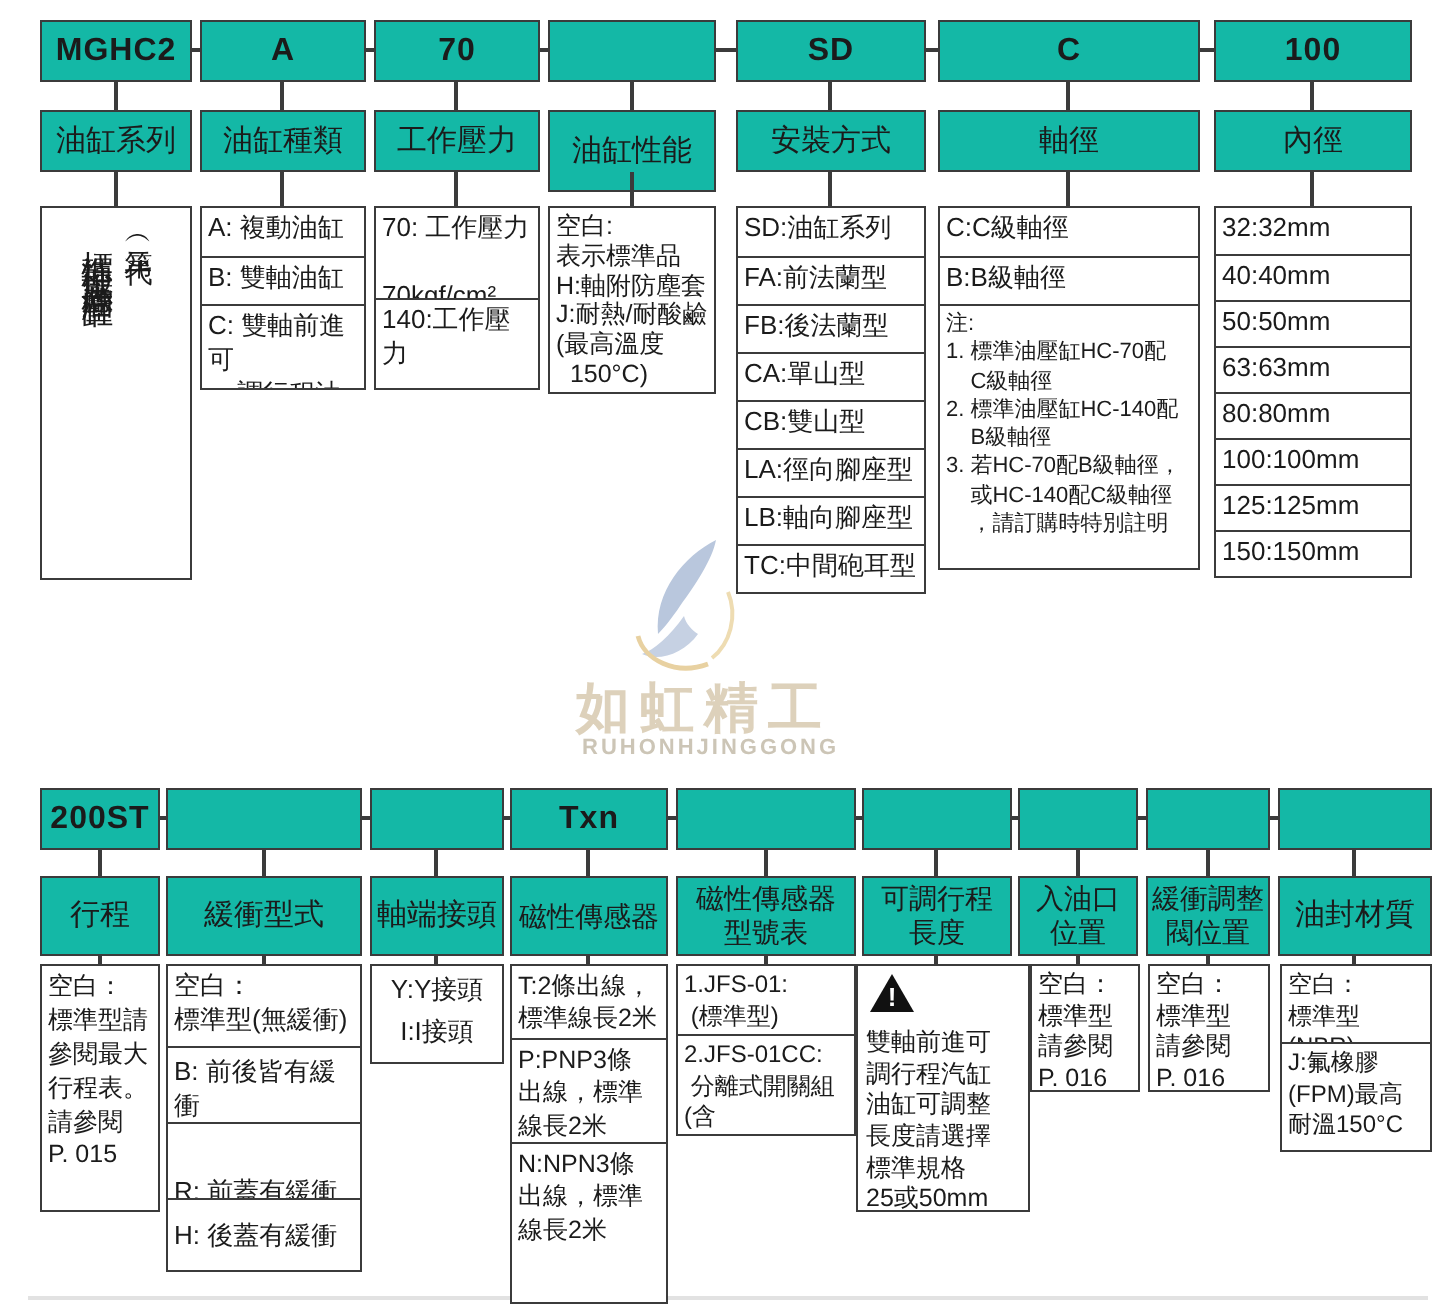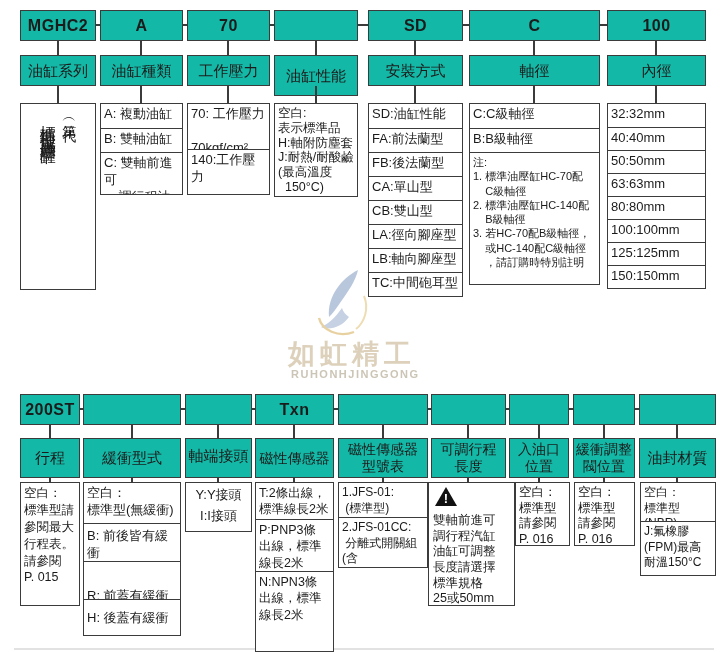--- a/index.html
+++ b/index.html
@@ -103,21 +103,21 @@
   <div class="opts" style="left:274px;top:103px;width:84px;">
     <div class="cell" style="height:92px;font-size:12.5px;line-height:1.18;">空白:
 表示標準品
 H:軸附防塵套
 J:耐熱/耐酸鹼
 (最高溫度
   150°C)</div>
   </div>
 
   <div class="opts" style="left:368px;top:103px;width:95px;">
-    <div class="cell" style="height:24px;">SD:油缸性能</div>
+    <div class="cell" style="height:24px;">SD:油缸系列</div>
     <div class="cell" style="height:24px;">FA:前法蘭型</div>
     <div class="cell" style="height:24px;">FB:後法蘭型</div>
     <div class="cell" style="height:24px;">CA:單山型</div>
     <div class="cell" style="height:24px;">CB:雙山型</div>
     <div class="cell" style="height:24px;">LA:徑向腳座型</div>
     <div class="cell" style="height:24px;">LB:軸向腳座型</div>
     <div class="cell" style="height:24px;">TC:中間砲耳型</div>
   </div>
 
   <div class="opts" style="left:469px;top:103px;width:131px;">
@@ -168,21 +168,21 @@
   <div class="vline" style="left:217px;top:425px;height:13px;"></div>
   <div class="vline" style="left:293px;top:425px;height:13px;"></div>
   <div class="vline" style="left:382px;top:425px;height:13px;"></div>
   <div class="vline" style="left:467px;top:425px;height:13px;"></div>
   <div class="vline" style="left:538px;top:425px;height:13px;"></div>
   <div class="vline" style="left:603px;top:425px;height:13px;"></div>
   <div class="vline" style="left:676px;top:425px;height:13px;"></div>
 
   <div class="box fill lbl" style="left:20px;top:438px;width:60px;height:40px;">行程</div>
   <div class="box fill lbl" style="left:83px;top:438px;width:98px;height:40px;">緩衝型式</div>
-  <div class="box fill lbl" style="left:185px;top:438px;width:67px;height:40px;font-family:Liberation Mono, monospace;">軸端接頭</div>
+  <div class="box fill lbl" style="left:185px;top:438px;width:67px;height:40px;">軸端接頭</div>
   <div class="box fill lbl" style="left:255px;top:438px;width:79px;height:40px;font-size:14px;">磁性傳感器</div>
   <div class="box fill lbl" style="left:338px;top:438px;width:90px;height:40px;font-size:14px;">磁性傳感器
 型號表</div>
   <div class="box fill lbl" style="left:431px;top:438px;width:75px;height:40px;font-size:14px;">可調行程
 長度</div>
   <div class="box fill lbl" style="left:509px;top:438px;width:60px;height:40px;font-size:14px;">入油口
 位置</div>
   <div class="box fill lbl" style="left:573px;top:438px;width:62px;height:40px;font-size:14px;">緩衝調整
 閥位置</div>
   <div class="box fill lbl" style="left:639px;top:438px;width:77px;height:40px;">油封材質</div>

